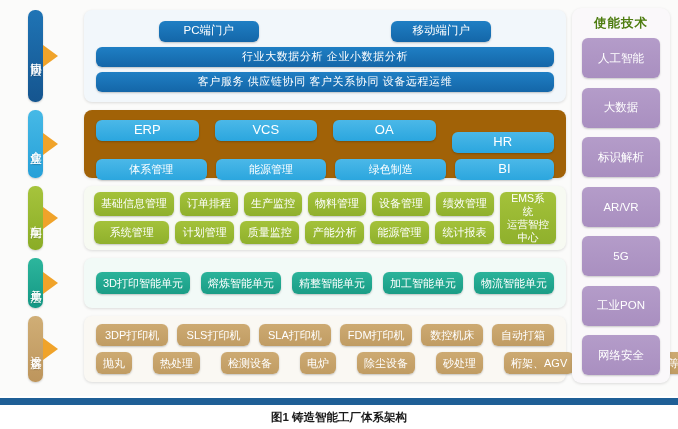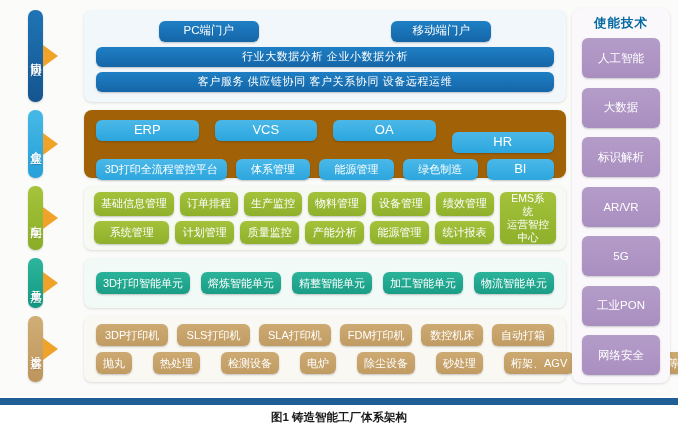--- a/index.html
+++ b/index.html
@@ -90,21 +90,21 @@
 
   
   .tech-panel{
     position:absolute;left:572px;top:8px;width:98px;height:375px;
     background:#faf8fa;border-radius:9px;
     box-shadow:0 1px 3px rgba(0,0,0,.13);
     display:flex;flex-direction:column;align-items:center;
     padding:7px 0 8px;box-sizing:border-box;
   }
   .tech-title{
-    font-size:12.5px;color:#0369a1;font-weight:bold;
+    font-size:12.5px;color:#4d7c0f;font-weight:bold;
     margin-bottom:6px;letter-spacing:1px;
   }
   .tech-list{
     flex:1;width:100%;display:flex;flex-direction:column;
     align-items:center;justify-content:space-between;
     padding:0 10px;box-sizing:border-box;
   }
   .tech-chip{
     width:100%;height:40px;border-radius:6px;
     background:linear-gradient(180deg,#b49cc9,#a98fc0);
@@ -160,21 +160,20 @@
     </div>
     <div class="panel p-ent" style="left:84px;top:110px;width:482px;height:68px;">
       <div class="rows" style="gap:6px;">
         <div class="row" style="gap:16px;">
           <div class="chip chip-ent" style="flex:1;height:21px;font-size:13px;">ERP</div>
           <div class="chip chip-ent" style="flex:1;height:21px;font-size:13px;">VCS</div>
           <div class="chip chip-ent" style="flex:1;height:21px;font-size:13px;">OA</div>
           <div class="chip chip-ent" style="flex:1;height:21px;font-size:13px;margin-top:24px;">HR</div>
         </div>
         <div class="row" style="gap:9px;">
-          <div class="chip chip-ent" style="flex:2.4;height:21px;">3D打印全流程管控平台</div>
           <div class="chip chip-ent" style="flex:1.25;height:21px;">体系管理</div>
           <div class="chip chip-ent" style="flex:1.25;height:21px;">能源管理</div>
           <div class="chip chip-ent" style="flex:1.25;height:21px;">绿色制造</div>
           <div class="chip chip-ent" style="flex:1.1;height:21px;font-size:13px;">BI</div>
         </div>
       </div>
     </div>
 
     <div class="layer-row" style="top:186px;height:64px;width:58px;">
       <div class="tab" style="background:linear-gradient(180deg,#a6c43c,#8aac26);height:64px;margin-left:28px;">

